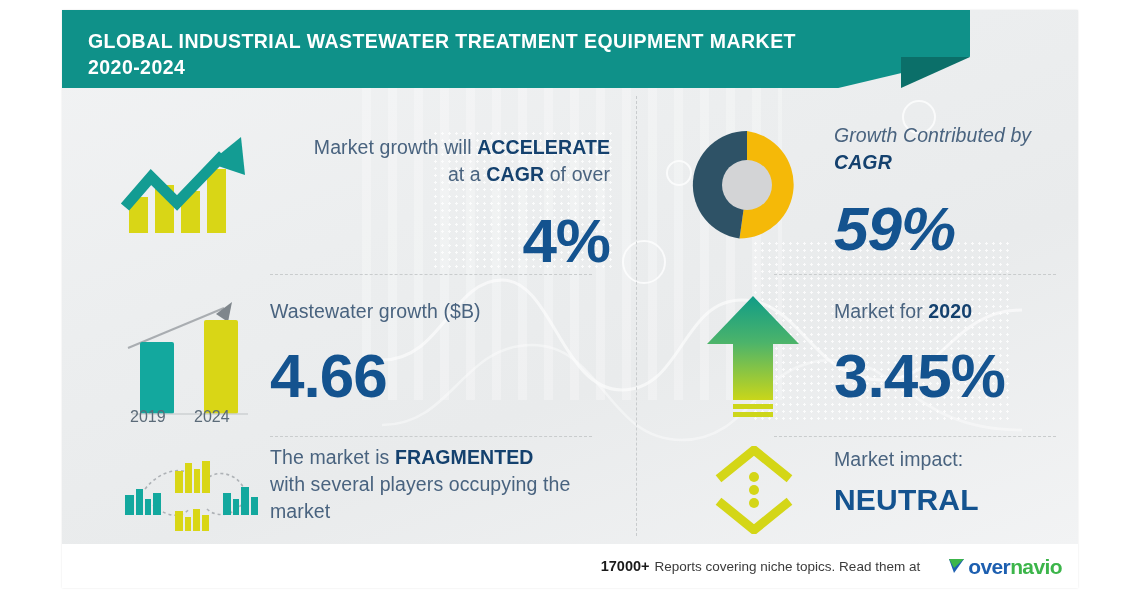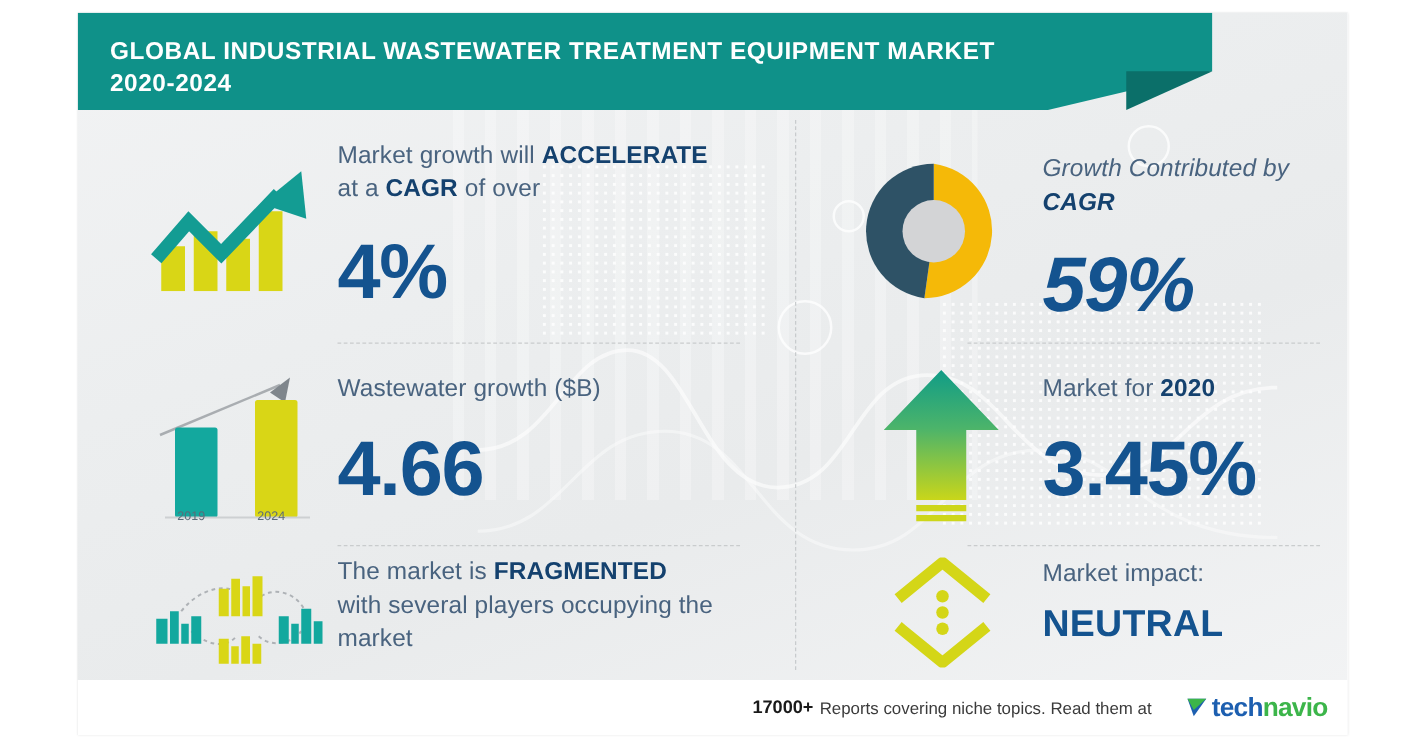--- a/index.html
+++ b/index.html
@@ -133,22 +133,22 @@
     font-weight: bold;
     letter-spacing: -1px;
     line-height: 1;
   }
   .bignum.xl { font-size: 62px; }
   .bignum.md { font-size: 30px; letter-spacing: .2px; }
 
   .axis-label {
     position: absolute;
     color: #5b6b79;
-    font-size: 10px;
-    text-align: center;
+    font-size: 16px;
+    text-align: left;
     width: 46px;
   }
 
   
   .footer {
     position: absolute;
     left: 0; bottom: 0;
     width: 1016px;
     height: 44px;
     background: #ffffff;
@@ -217,21 +217,21 @@
         <div class="cell-icon" style="left:52px;top:30px;width:150px;height:110px;">
           <svg width="140" height="104" viewBox="0 0 140 104">
             <rect x="10" y="68" width="19" height="36" fill="#d9d616"></rect>
             <rect x="36" y="56" width="19" height="48" fill="#d9d616"></rect>
             <rect x="62" y="62" width="19" height="42" fill="#d9d616"></rect>
             <rect x="88" y="40" width="19" height="64" fill="#d9d616"></rect>
             <path d="M6 78 L32 48 L58 74 L104 26" fill="none" stroke="#139c93" stroke-width="11" stroke-linejoin="miter" stroke-linecap="butt"></path>
             <path d="M122 8 L126 46 L90 34 Z" fill="#139c93"></path>
           </svg>
         </div>
-        <div class="cell-body" style="left:208px;top:15px;width:340px;">
+        <div class="cell-body" style="left:208px;top:38px;width:340px;text-align:right;">
           <div class="lede">
             <span>Market growth will </span><b>ACCELERATE</b><br>
             <span>at a </span><b>CAGR</b><span> of over</span>
           </div>
           <div class="bignum xl" style="margin-top:22px;">4%</div>
         </div>
       </div>
 
       <div class="cell" style="left:574px;top:8px;width:442px;height:178px;">
         <div class="cell-icon" style="left:46px;top:24px;width:130px;height:130px;">
@@ -358,19 +358,19 @@
     </div>
 
     <div class="footer">
       <span class="footer-strong">17000+</span>
       <span class="footer-text">Reports covering niche topics. Read them at</span>
       <span class="logo">
         <svg width="18" height="20" viewBox="0 0 18 20" style="margin-right:2px;">
           <path d="M1 3 L16 3 L6 17 Z" fill="#1d5fb0"></path>
           <path d="M1 3 L16 3 L6 12 Z" fill="#3cb54a"></path>
         </svg>
-        <span class="logo-word logo-tech">tech</span>
+        <span class="logo-word logo-tech">over</span>
         <span class="logo-word logo-navio">navio</span>
       </span>
     </div>
 
   </div>
 </div>
 
 </body></html>

